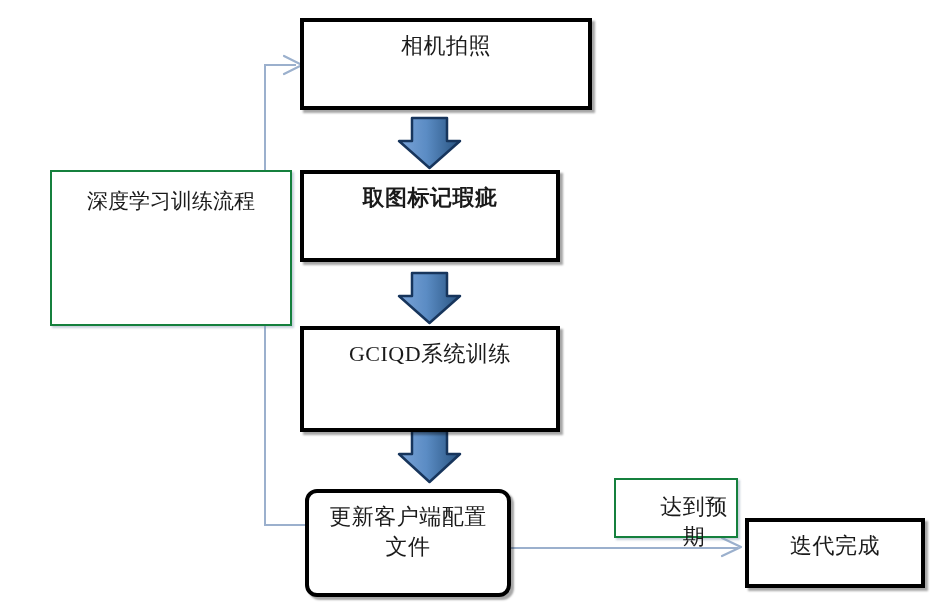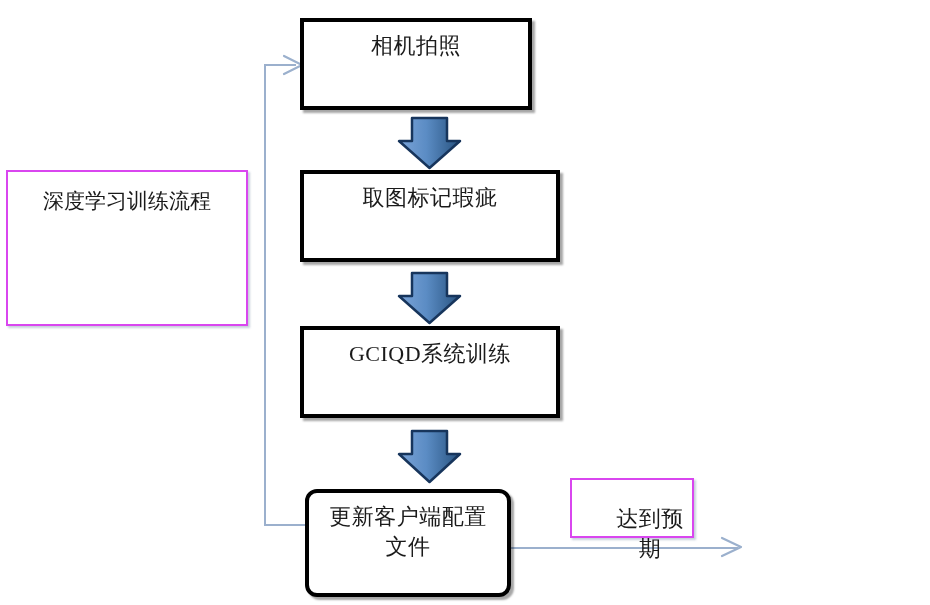--- a/index.html
+++ b/index.html
@@ -25,22 +25,23 @@
     background: #ffffff;
   }
 
   
   .box-heavy {
     border: 4px solid #000000;
     box-shadow: 3px 3px 2px rgba(0,0,0,0.35);
   }
   
   .box-light {
-    border: 2px solid #d946ef;
+    border: 2px solid #15803d;
     box-shadow: 2px 2px 2px rgba(130,150,175,0.45);
+    margin-left: 44px;
   }
 
   .node-text {
     position: absolute;
     left: 0;
     right: 0;
     text-align: center;
     color: #1a1a1a;
     font-size: 22px;
     line-height: 30px;
@@ -117,35 +118,38 @@
 
     <g>
       <path d="M722,538 L741,547 L722,556" fill="none" stroke="#9bb0cd" stroke-width="2.2" stroke-linecap="round" stroke-linejoin="round"></path>
     </g>
   </svg>
 
   <div class="node box-light" style="left:6px; top:170px; width:242px; height:156px;">
     <div class="panel-text" style="top:14px;">深度学习训练流程</div>
   </div>
 
-  <div class="node box-heavy" style="left:300px; top:18px; width:232px; height:92px;">
+  <div class="node box-heavy" style="left:300px; top:18px; width:292px; height:92px;">
     <div class="node-text t-top">相机拍照</div>
   </div>
 
-  <div class="node box-heavy" style="left:300px; top:170px; width:260px; height:92px;">
+  <div class="node box-heavy" style="left:300px; top:170px; width:260px; height:92px;font-weight:bold;">
     <div class="node-text t-top">取图标记瑕疵</div>
   </div>
 
-  <div class="node box-heavy" style="left:300px; top:326px; width:260px; height:92px;">
+  <div class="node box-heavy" style="left:300px; top:326px; width:260px; height:106px;">
     <div class="node-text t-top">GCIQD系统训练</div>
   </div>
 
   <div class="node box-heavy" style="left:305px; top:489px; width:206px; height:108px;border-radius:12px;">
     <div class="node-text t-top">更新客户端配置
 文件</div>
   </div>
 
   <div class="node box-light" style="left:570px; top:478px; width:124px; height:60px;">
-    <div class="node-text" style="top:24px;padding-left:36px;">达到预期</div>
+    <div class="node-text" style="top:12px;padding-left:36px;">达到预期</div>
   </div>
 
+  <div class="node box-heavy" style="left:745px; top:518px; width:180px; height:70px;">
+    <div class="node-text t-top">迭代完成</div>
+  </div>
 
 </div>
 
 </body></html>

